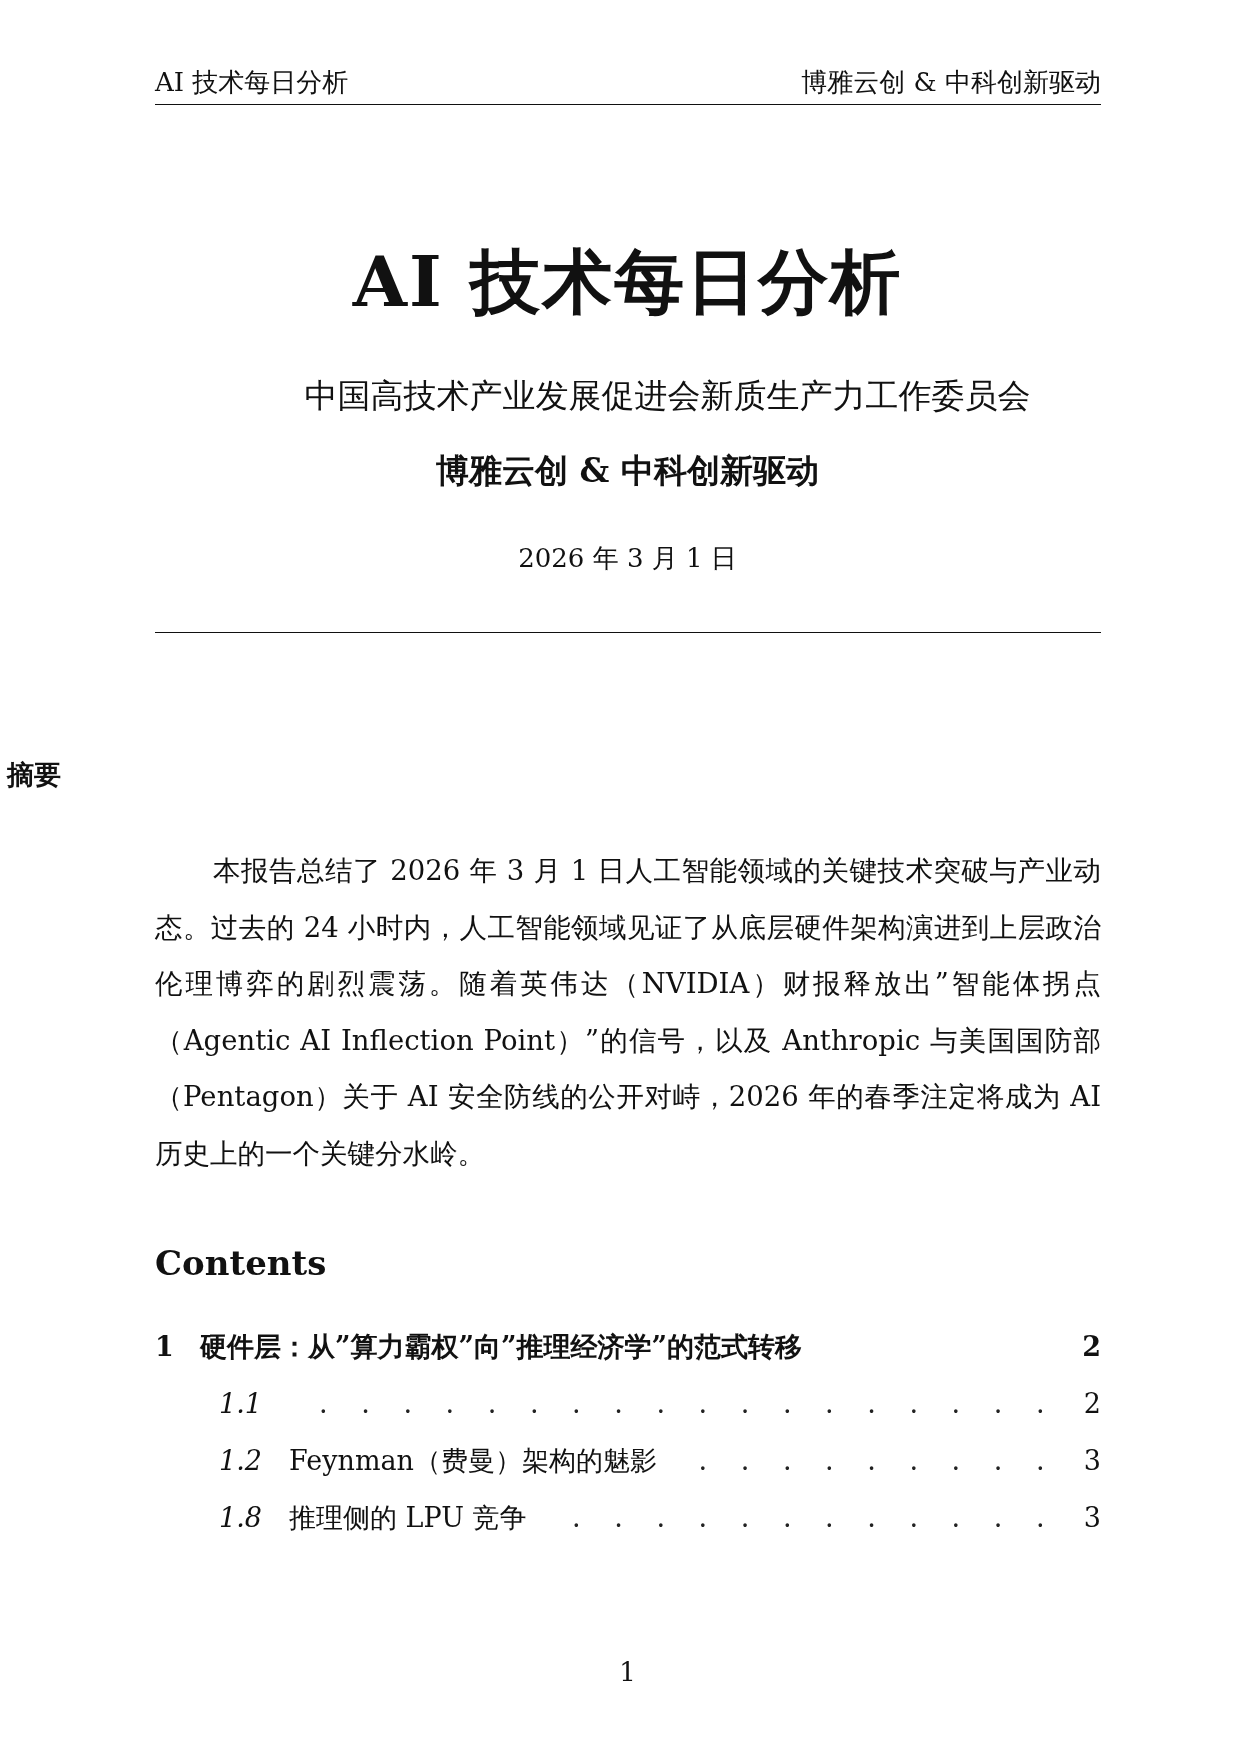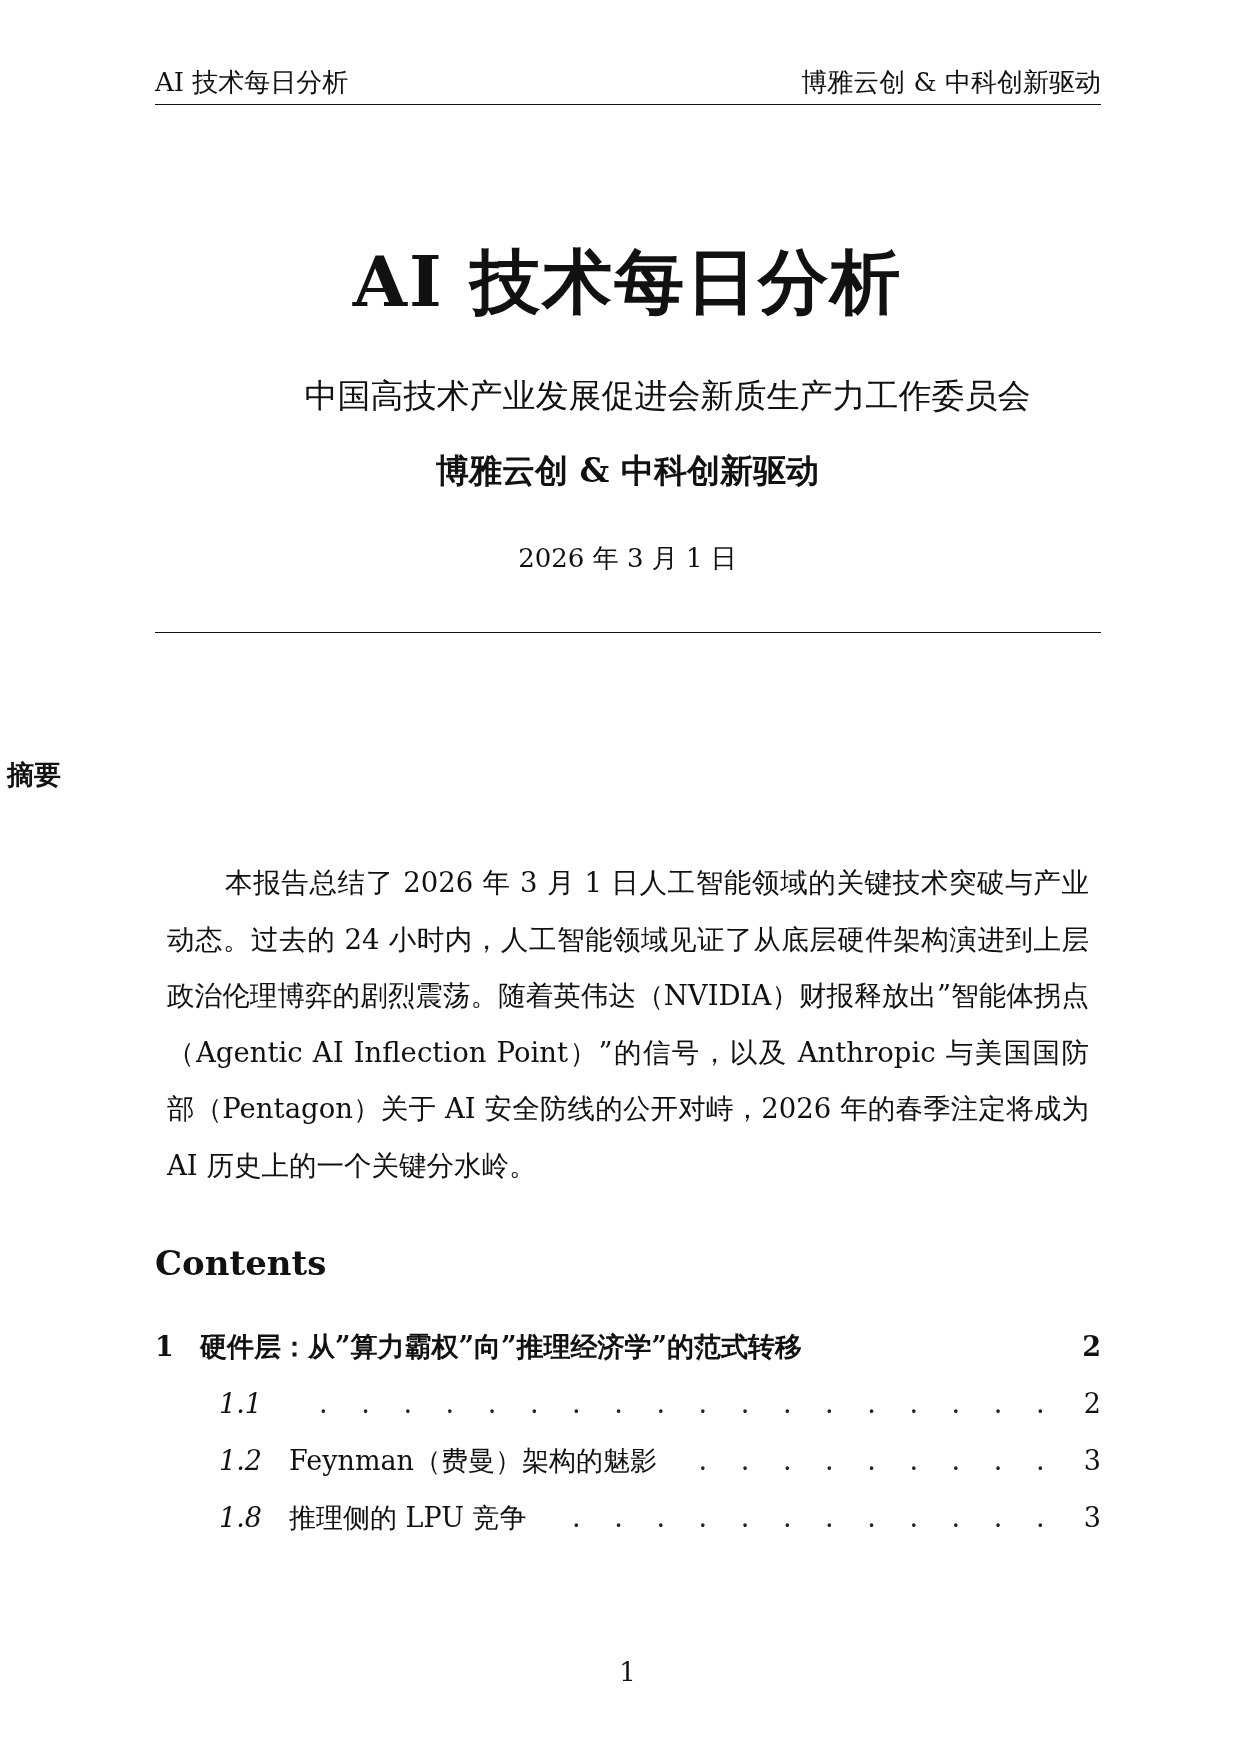--- a/index.html
+++ b/index.html
@@ -93,21 +93,21 @@
     }
     .abstract-body {
       position: absolute;
       left: 148px; top: 842px;
       width: 946px;
       font-size: 27.5px;
       line-height: 56.5px;
       text-align: justify;
     }
     .abstract-body p {
-      margin: 12px;
+      margin: 0;
       text-indent: 58px;
     }
     .contents-heading {
       position: absolute;
       left: 148px; top: 1238px;
       font-size: 34px;
       font-weight: bold;
       line-height: 50px;
     }
     .toc {

